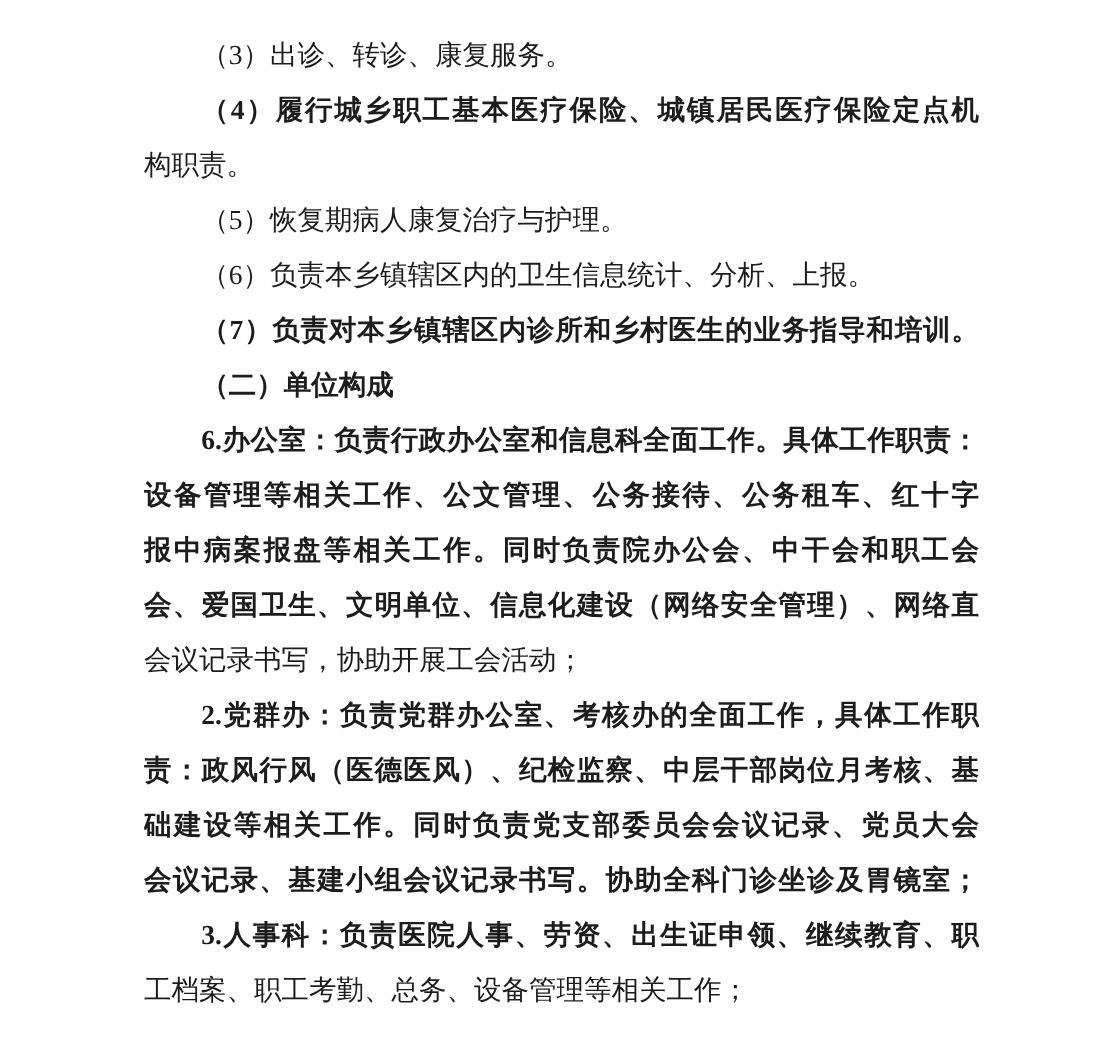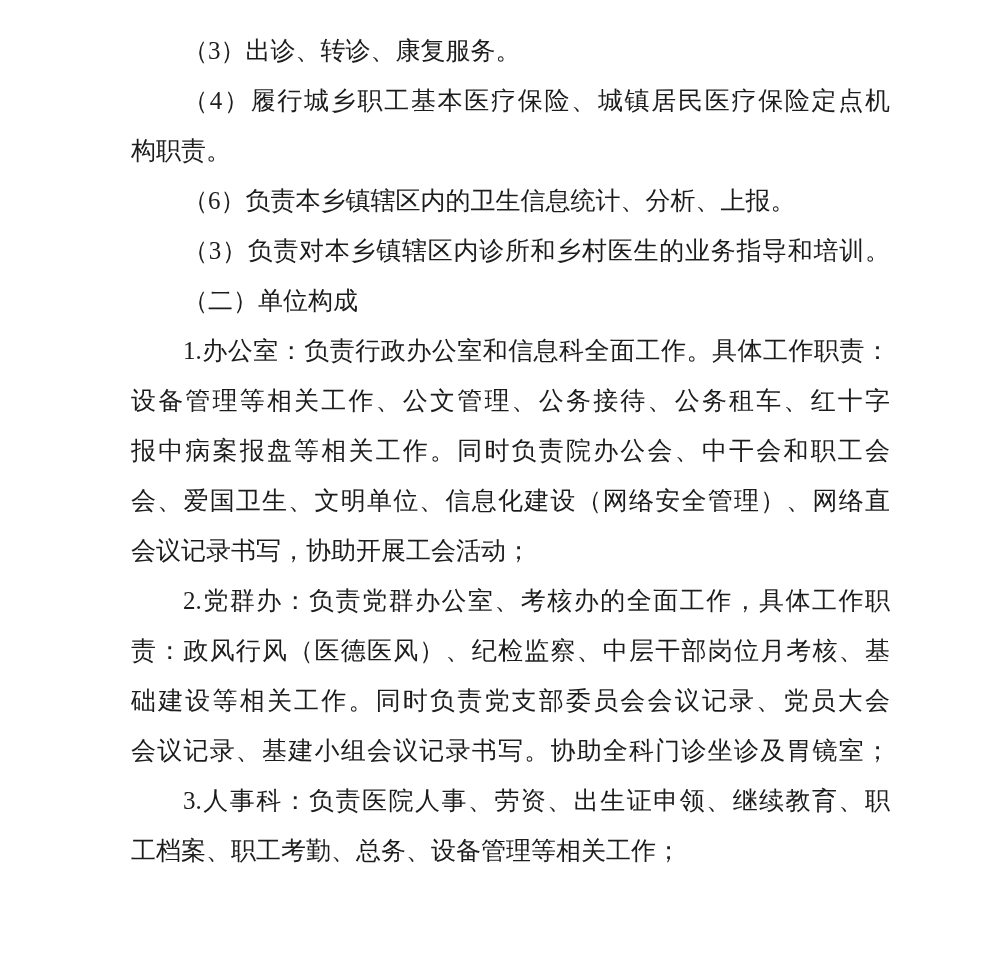--- a/index.html
+++ b/index.html
@@ -30,37 +30,39 @@
     white-space: normal;
     overflow: hidden;
   }
   .indent {
     text-indent: 52px;
   }
   .fill {
     text-align: justify;
     
     text-align-last: justify;
+    font-weight: bold;
   }
   .bold {
-    font-weight: normal;
+    font-weight: bold;
   }
 </style>
 </head>
 <body>
 
 <div class="page">
   <div class="content">
     <div class="line indent">（3）出诊、转诊、康复服务。</div>
     <div class="line indent fill">（4）履行城乡职工基本医疗保险、城镇居民医疗保险定点机</div>
     <div class="line">构职责。</div>
+    <div class="line indent">（5）恢复期病人康复治疗与护理。</div>
     <div class="line indent">（6）负责本乡镇辖区内的卫生信息统计、分析、上报。</div>
-    <div class="line indent fill">（3）负责对本乡镇辖区内诊所和乡村医生的业务指导和培训。</div>
+    <div class="line indent fill">（7）负责对本乡镇辖区内诊所和乡村医生的业务指导和培训。</div>
     <div class="line indent bold">（二）单位构成</div>
-    <div class="line indent fill">1.办公室：负责行政办公室和信息科全面工作。具体工作职责：</div>
+    <div class="line indent fill">6.办公室：负责行政办公室和信息科全面工作。具体工作职责：</div>
     <div class="line fill">设备管理等相关工作、公文管理、公务接待、公务租车、红十字</div>
     <div class="line fill">报中病案报盘等相关工作。同时负责院办公会、中干会和职工会</div>
     <div class="line fill">会、爱国卫生、文明单位、信息化建设（网络安全管理）、网络直</div>
     <div class="line">会议记录书写，协助开展工会活动；</div>
     <div class="line indent fill">2.党群办：负责党群办公室、考核办的全面工作，具体工作职</div>
     <div class="line fill">责：政风行风（医德医风）、纪检监察、中层干部岗位月考核、基</div>
     <div class="line fill">础建设等相关工作。同时负责党支部委员会会议记录、党员大会</div>
     <div class="line fill">会议记录、基建小组会议记录书写。协助全科门诊坐诊及胃镜室；</div>
     <div class="line indent fill">3.人事科：负责医院人事、劳资、出生证申领、继续教育、职</div>
     <div class="line">工档案、职工考勤、总务、设备管理等相关工作；</div>

